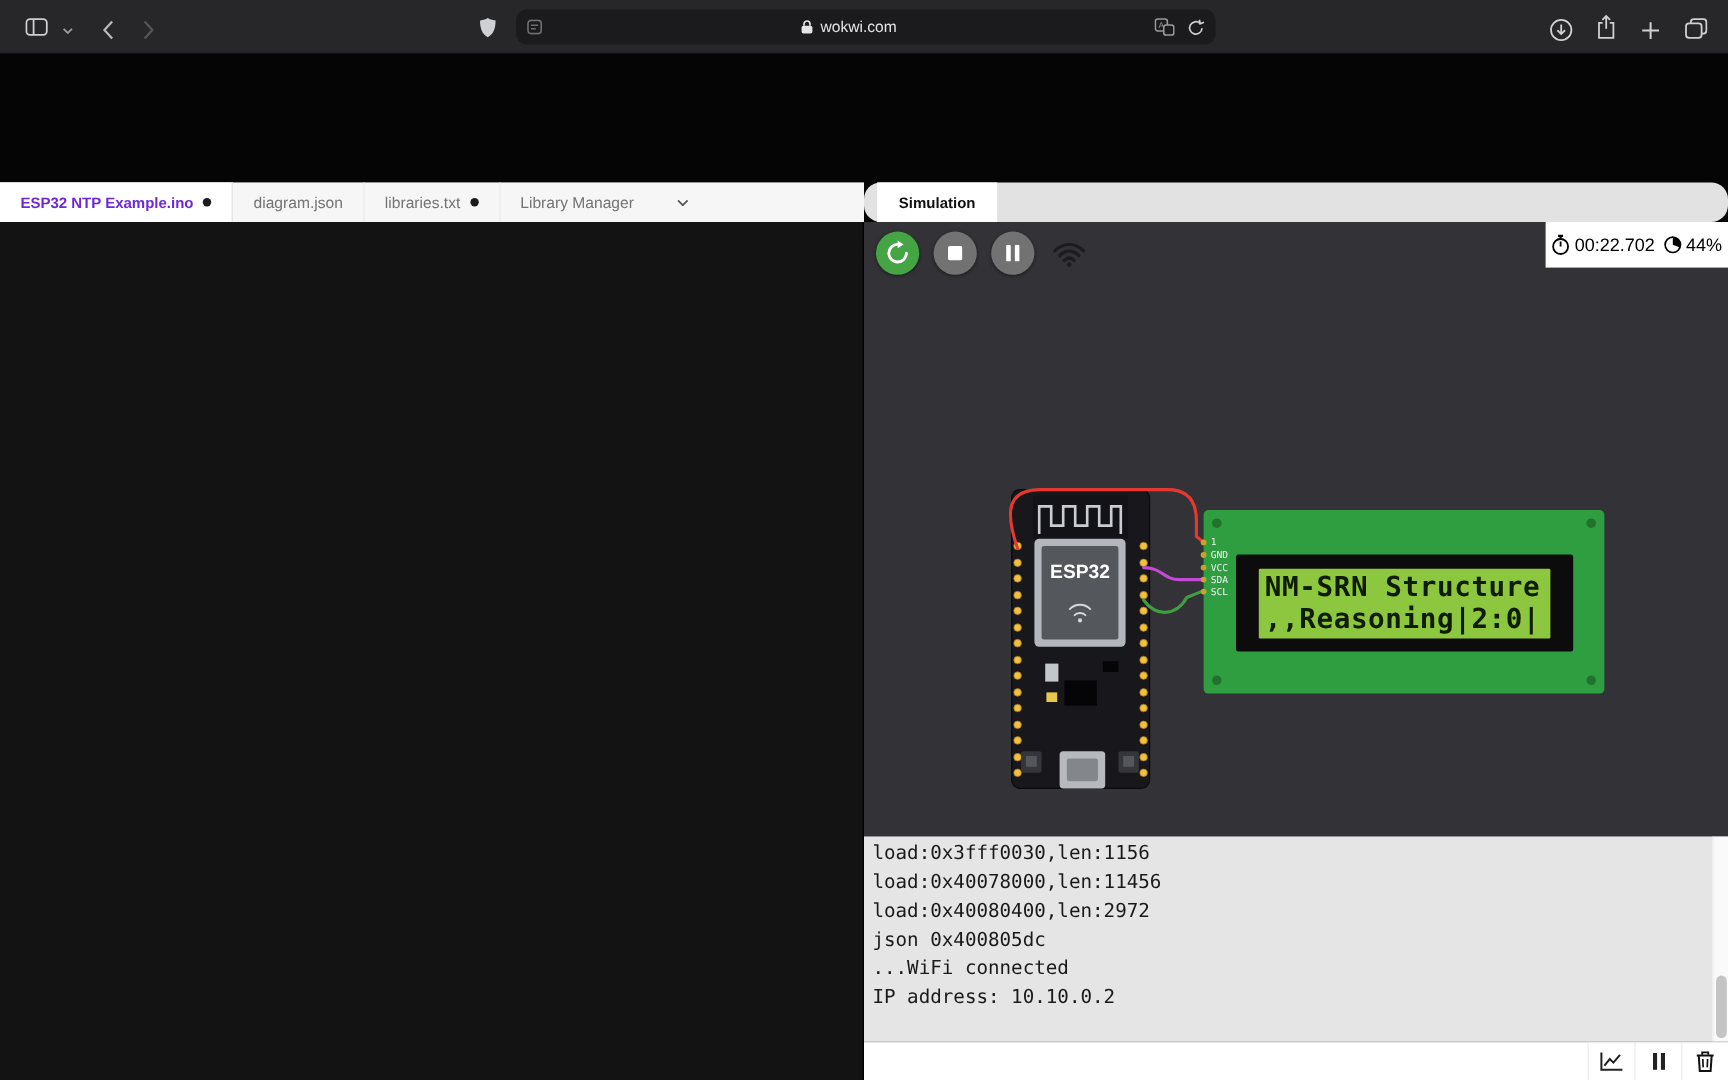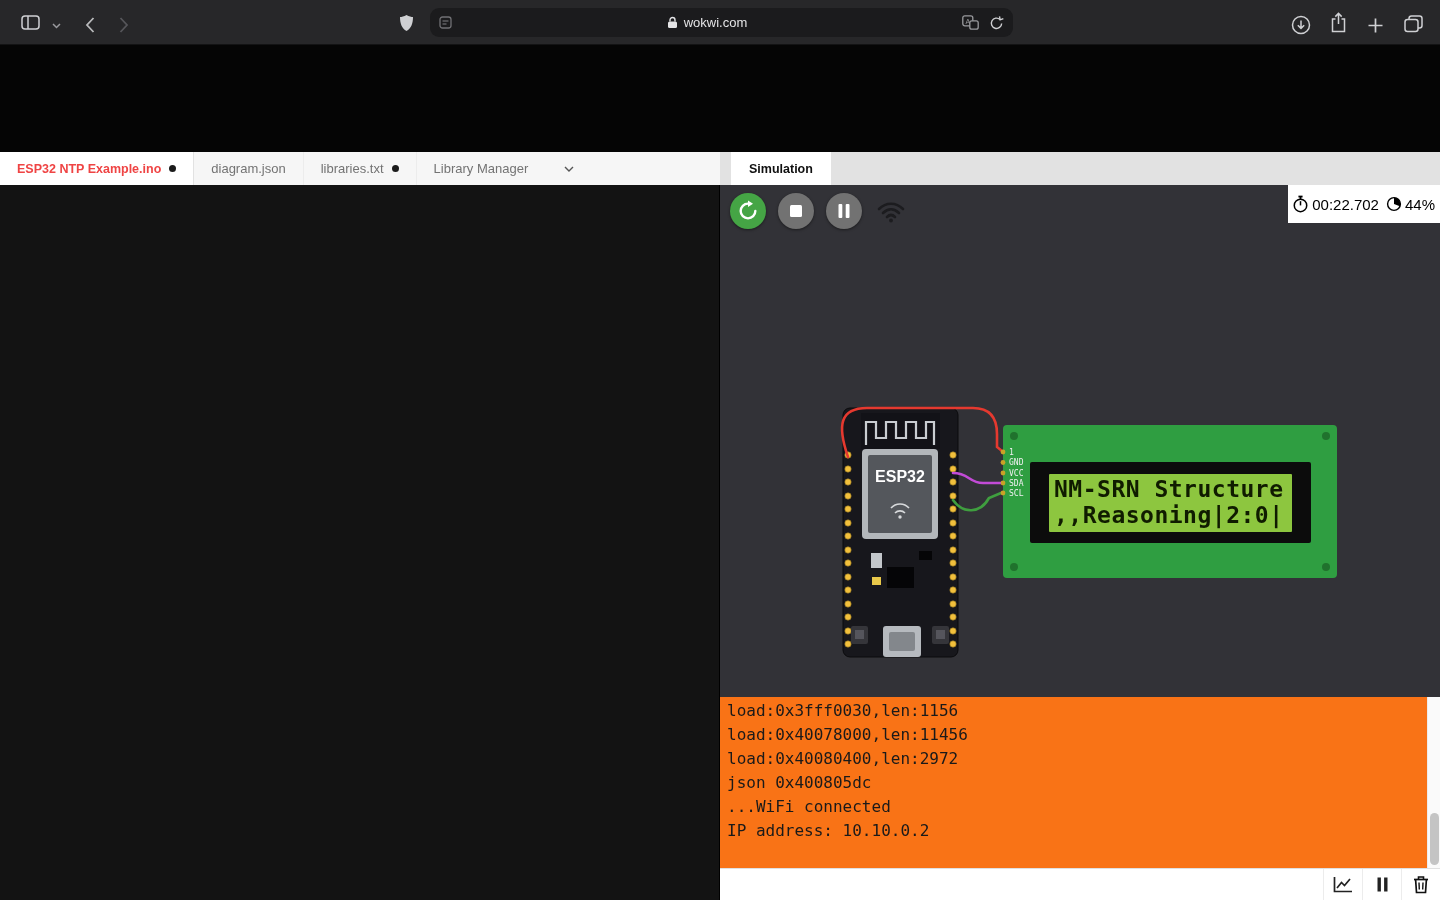--- a/index.html
+++ b/index.html
@@ -12,44 +12,44 @@
   .urlbar { position:absolute; left:430px; top:8px; width:583px; height:29px; border-radius:9px; background:#1b1b1d; display:flex; align-items:center; color:#e4e4e6; font-size:13px; }
   .urlbar .center { flex:1; display:flex; align-items:center; justify-content:center; gap:6px; }
   .urlbar .side { display:flex; align-items:center; gap:10px; padding:0 9px; }
 
   
   .page-top { position:absolute; left:0; top:45px; width:1440px; height:107px; background:#050505; }
 
   
   .tabbar-left { position:absolute; left:0; top:152px; width:720px; height:33px; background:#f6f6f6; display:flex; align-items:stretch; }
   .tab { display:flex; align-items:center; gap:8px; padding:0 17px; font-size:13px; color:#737373; border-right:1px solid #ececec; cursor:pointer; white-space:nowrap; }
-  .tab.active { background:#fff; font-weight:bold; color:#ef4444; font-size:12.5px; border-right:1px solid #e2e2e2;justify-content:space-between; }
+  .tab.active { background:#fff; font-weight:bold; color:#6d28d9; font-size:12.5px; border-right:1px solid #e2e2e2;justify-content:space-between; }
   .dot { width:7px; height:7px; border-radius:50%; background:#1b1b1b; flex:0 0 auto; }
 
   
   .editor { position:absolute; left:0; top:185px; width:719px; height:715px; background:#131313; }
   .vdivider { position:absolute; left:719px; top:185px; width:1px; height:715px; background:#000; }
 
   
-  .tabbar-right { position:absolute; left:720px; top:152px; width:720px; height:33px; background:#e2e2e2; }
+  .tabbar-right { position:absolute; left:720px; top:152px; width:720px; height:33px; background:#e2e2e2;border-radius:14px; }
   .sim-tab { position:absolute; left:11px; top:0; height:33px; padding:0 18px; background:#fff; display:flex; align-items:center; font-size:12.5px; font-weight:bold; color:#101010; cursor:pointer; }
 
   
   .sim { position:absolute; left:720px; top:185px; width:720px; height:512px; background:#323237; overflow:hidden; }
   .sim-btn { position:absolute; width:36px; height:36px; border-radius:50%; border:none; display:flex; align-items:center; justify-content:center; cursor:pointer; box-shadow:0 1px 3px rgba(0,0,0,.45); }
   .btn-restart { left:10px; top:8px; background:#45a545; }
   .btn-stop { left:58px; top:8px; background:#727272; }
   .btn-pause { left:106px; top:8px; background:#727272; }
   .wifi-wrap { position:absolute; left:157px; top:16px; }
   .timer-badge { position:absolute; right:0; top:0; height:38px; background:#fff; color:#000; display:flex; align-items:center; gap:3px; padding:0 5px 0 4px; font-size:15px; }
   .circuit { position:absolute; left:0; top:0; width:720px; height:512px; }
   .lcdtext { font-family:"DejaVu Sans Mono",monospace; font-weight:bold; font-size:23px; fill:#101c00; letter-spacing:0.5px; }
 
   
-  .console { position:absolute; left:720px; top:697px; width:720px; height:171px; background:#f97316; overflow:hidden; }
+  .console { position:absolute; left:720px; top:697px; width:720px; height:171px; background:#e5e5e5; overflow:hidden; }
   .console .line { padding-left:7px; font-family:"DejaVu Sans Mono",monospace; font-size:16px; line-height:24px; color:#1a1a1a; white-space:pre; }
   .console-pad { height:2px; }
   .scrollbar { position:absolute; left:707px; top:0; width:13px; height:171px; background:#fafafa; border-left:1px solid #ededed; }
   .scroll-thumb { position:absolute; left:2px; top:116px; width:9px; height:52px; border-radius:5px; background:#c4c4c4; }
 
   
   .bottombar { position:absolute; left:720px; top:868px; width:720px; height:32px; background:#fff; border-top:1px solid #e0e0e0; display:flex; justify-content:flex-end; align-items:stretch; }
   .bb-btn { width:39px; display:flex; align-items:center; justify-content:center; background:#fff; border:none; border-left:1px solid #ececec; cursor:pointer; }
 </style>
 </head>

